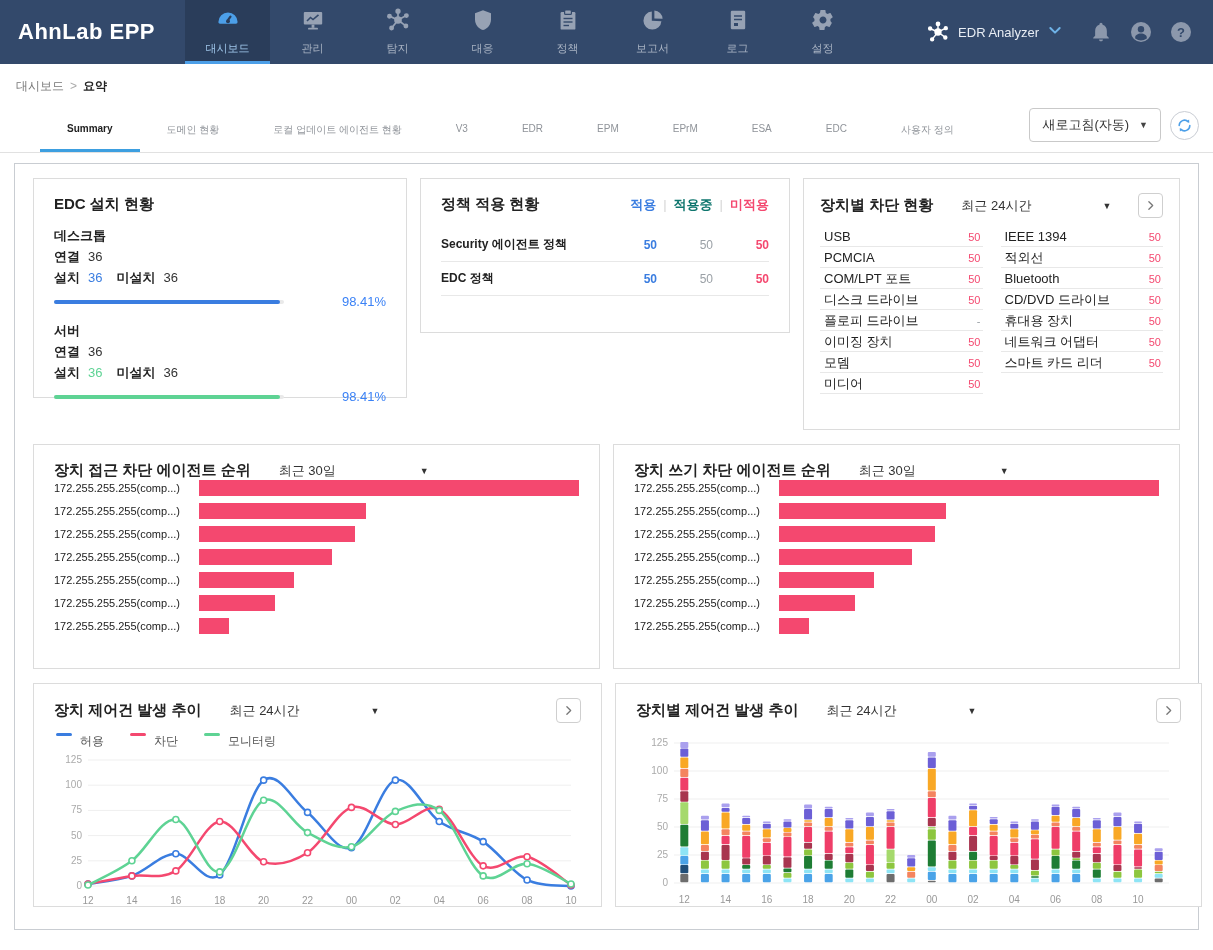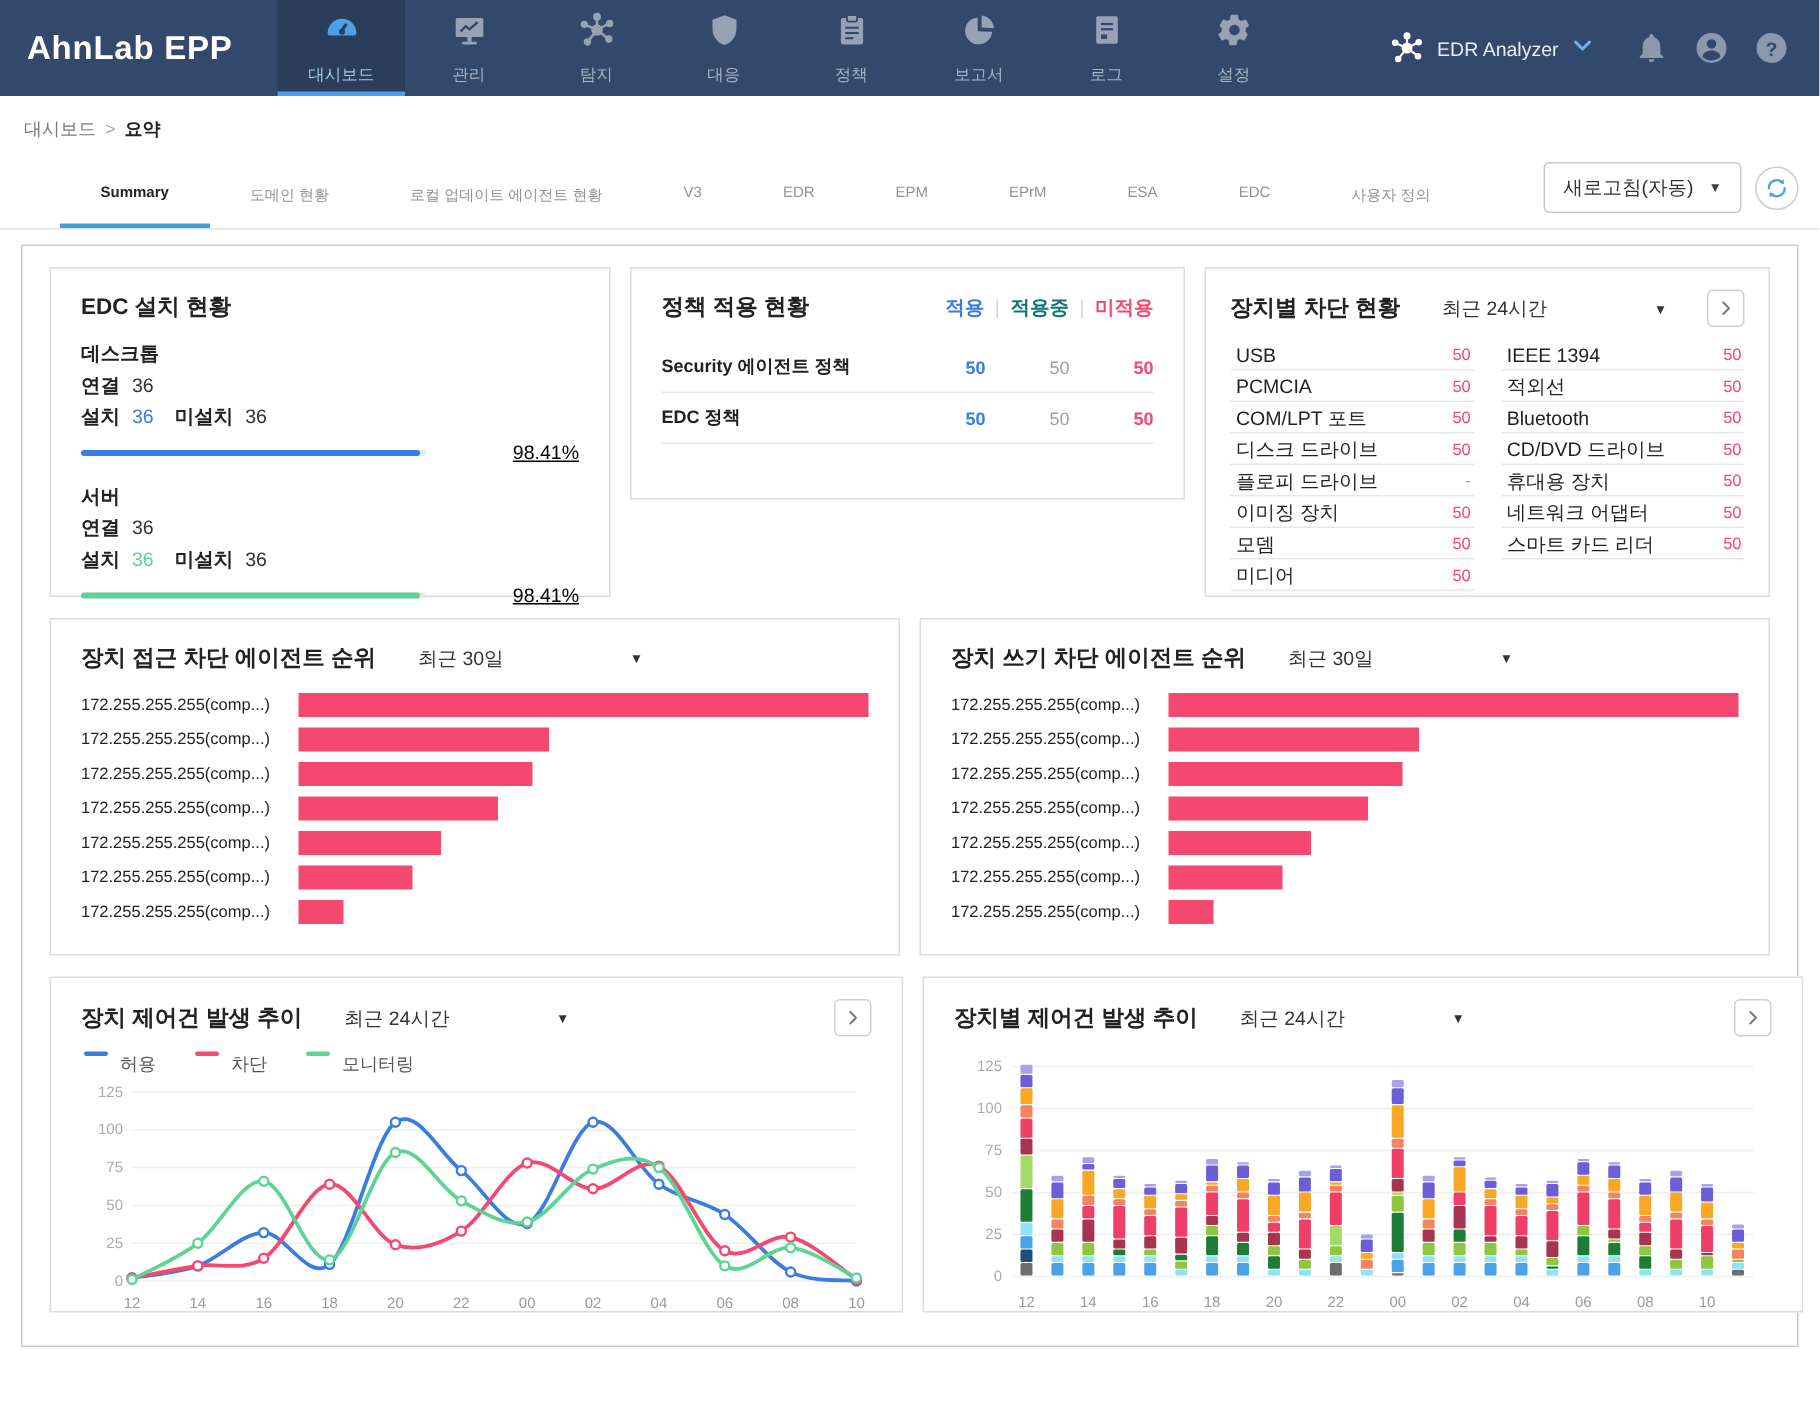--- a/index.html
+++ b/index.html
@@ -48,42 +48,42 @@
   
   .card-install { width:374px; height:220px; }
   .inst-group { margin-top:13px; }
   .inst-name { font-size:13px; font-weight:bold; color:#222; margin-bottom:3px; }
   .inst-line { font-size:13px; color:#222; font-weight:bold; margin-bottom:3px; }
   .inst-line .num { font-weight:normal; color:#333; margin:0 14px 0 8px; }
   .inst-line .num.last { margin-right:0; }
   .progress-row { display:flex; align-items:center; margin-top:7px; }
   .progress-track { flex:0 0 230px; height:4px; background:#E9E9E9; border-radius:2px; position:relative; margin-right:14px; }
   .progress-fill { position:absolute; left:0; top:0; height:4px; border-radius:2px; }
-  .progress-pct { font-size:13px; color:#000000; margin-left:auto;text-decoration:underline; }
+  .progress-pct { font-size:13px; color:#3b82f6; margin-left:auto; }
 
   
   .card-policy { width:370px; height:155px; }
   .policy-legend { margin-left:auto; font-size:13px; display:flex; align-items:center; gap:7px; }
   .policy-legend .sep { color:#D5D5D5; }
   .policy-table { margin-top:14px; }
   .policy-row { display:flex; align-items:center; border-bottom:1px solid #E8E8E8; padding:8px 0; font-size:12px; }
   .policy-name { flex:1; color:#222; font-weight:bold; }
   .policy-val { width:56px; text-align:right; font-size:12px; }
 
   
-  .card-block { flex:1; height:220px; padding:14px 16px; }
+  .card-block { flex:1; height:252px; padding:14px 16px; }
   .block-cols { display:flex; gap:18px; margin-top:8px; }
   .block-col { flex:1; }
   .block-row { display:flex; justify-content:space-between; align-items:center; border-bottom:1px solid #E8E8E8; padding:4px 2px 3px 4px; font-size:13px; color:#222; height:21px; }
   .block-row .block-val { font-size:11px; color:#F4486F; }
   .block-row .block-val.dash { color:#9aa0a6; }
 
   
   .card-rank { flex:1; height:225px; }
-  .rank-rows { margin-top:14px; }
+  .rank-rows { }
   .rank-row { display:flex; align-items:center; margin-bottom:7px; height:16px; }
   .rank-label { width:145px; font-size:11px; color:#222; text-align:left; flex:none; }
   .rank-track { flex:1; height:16px; position:relative; }
   .rank-fill { height:16px; }
 
   
   .card-trend { flex:1; height:224px; padding:14px 20px; }
   .trend-legend { display:flex; gap:26px; margin:10px 0 2px 2px; }
   .trend-legend .leg-item { display:flex; align-items:flex-start; gap:8px; font-size:12px; color:#555; }
   .leg-dash { width:16px; height:3px; border-radius:2px; display:inline-block; }

